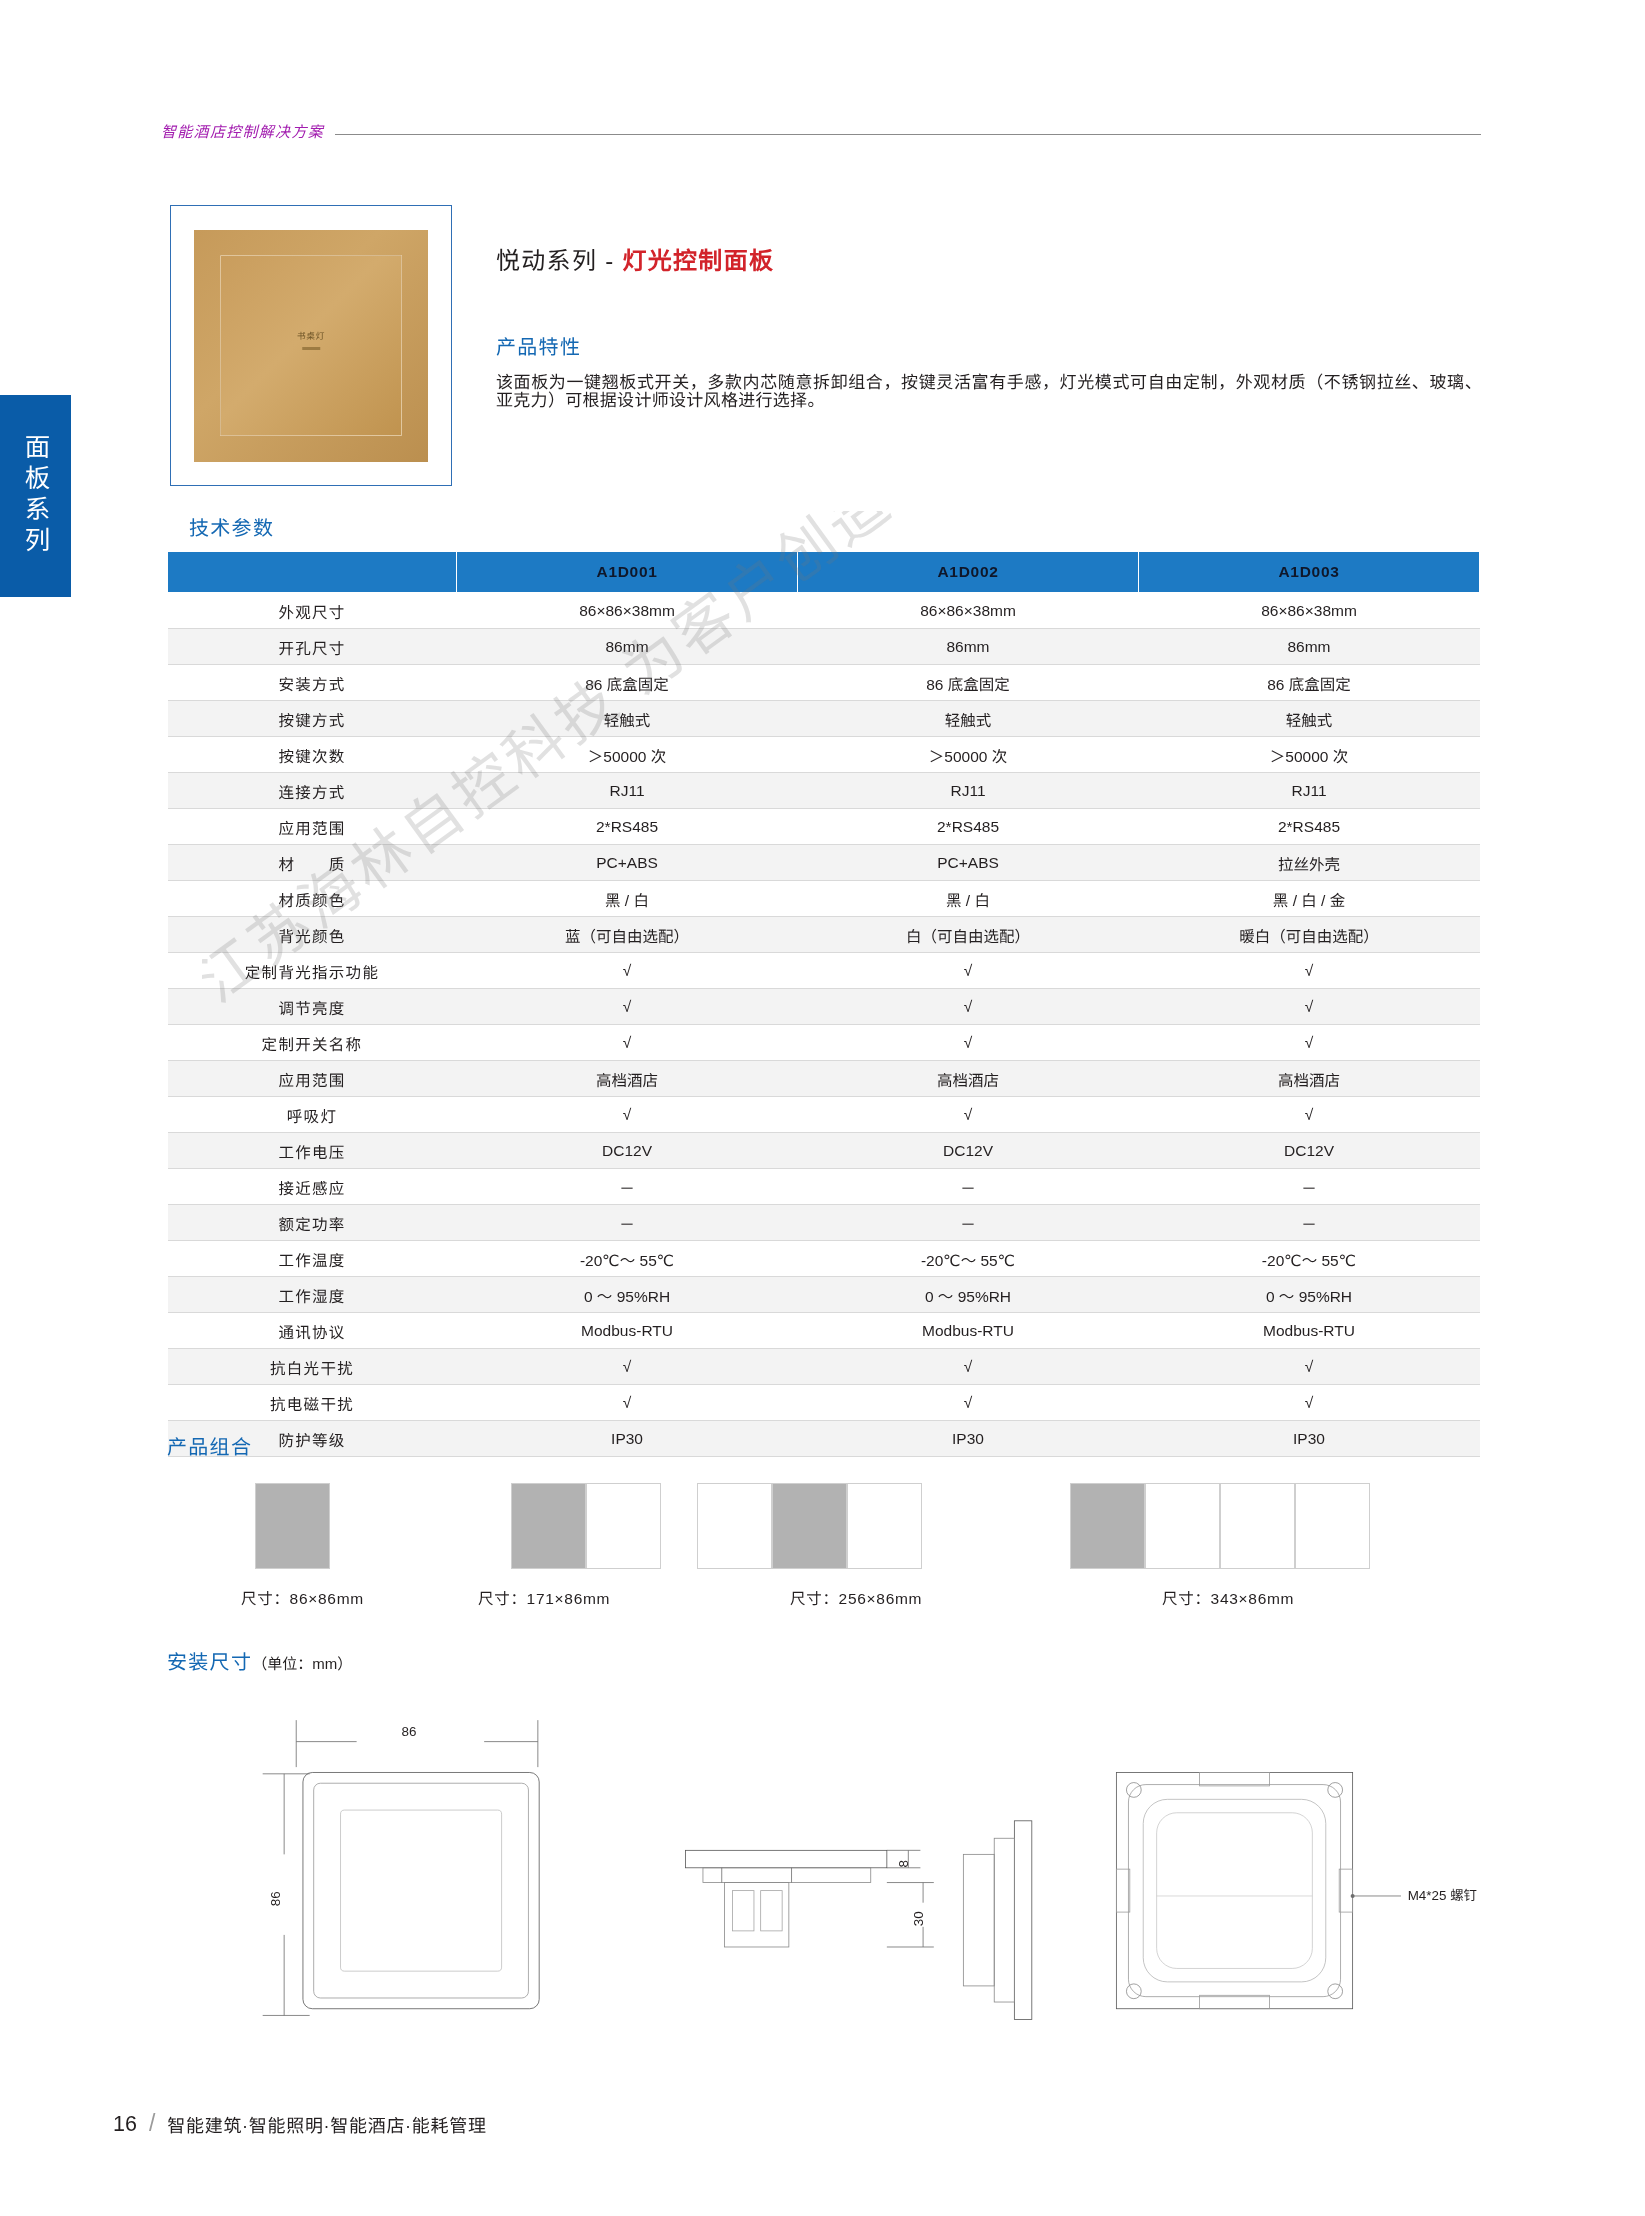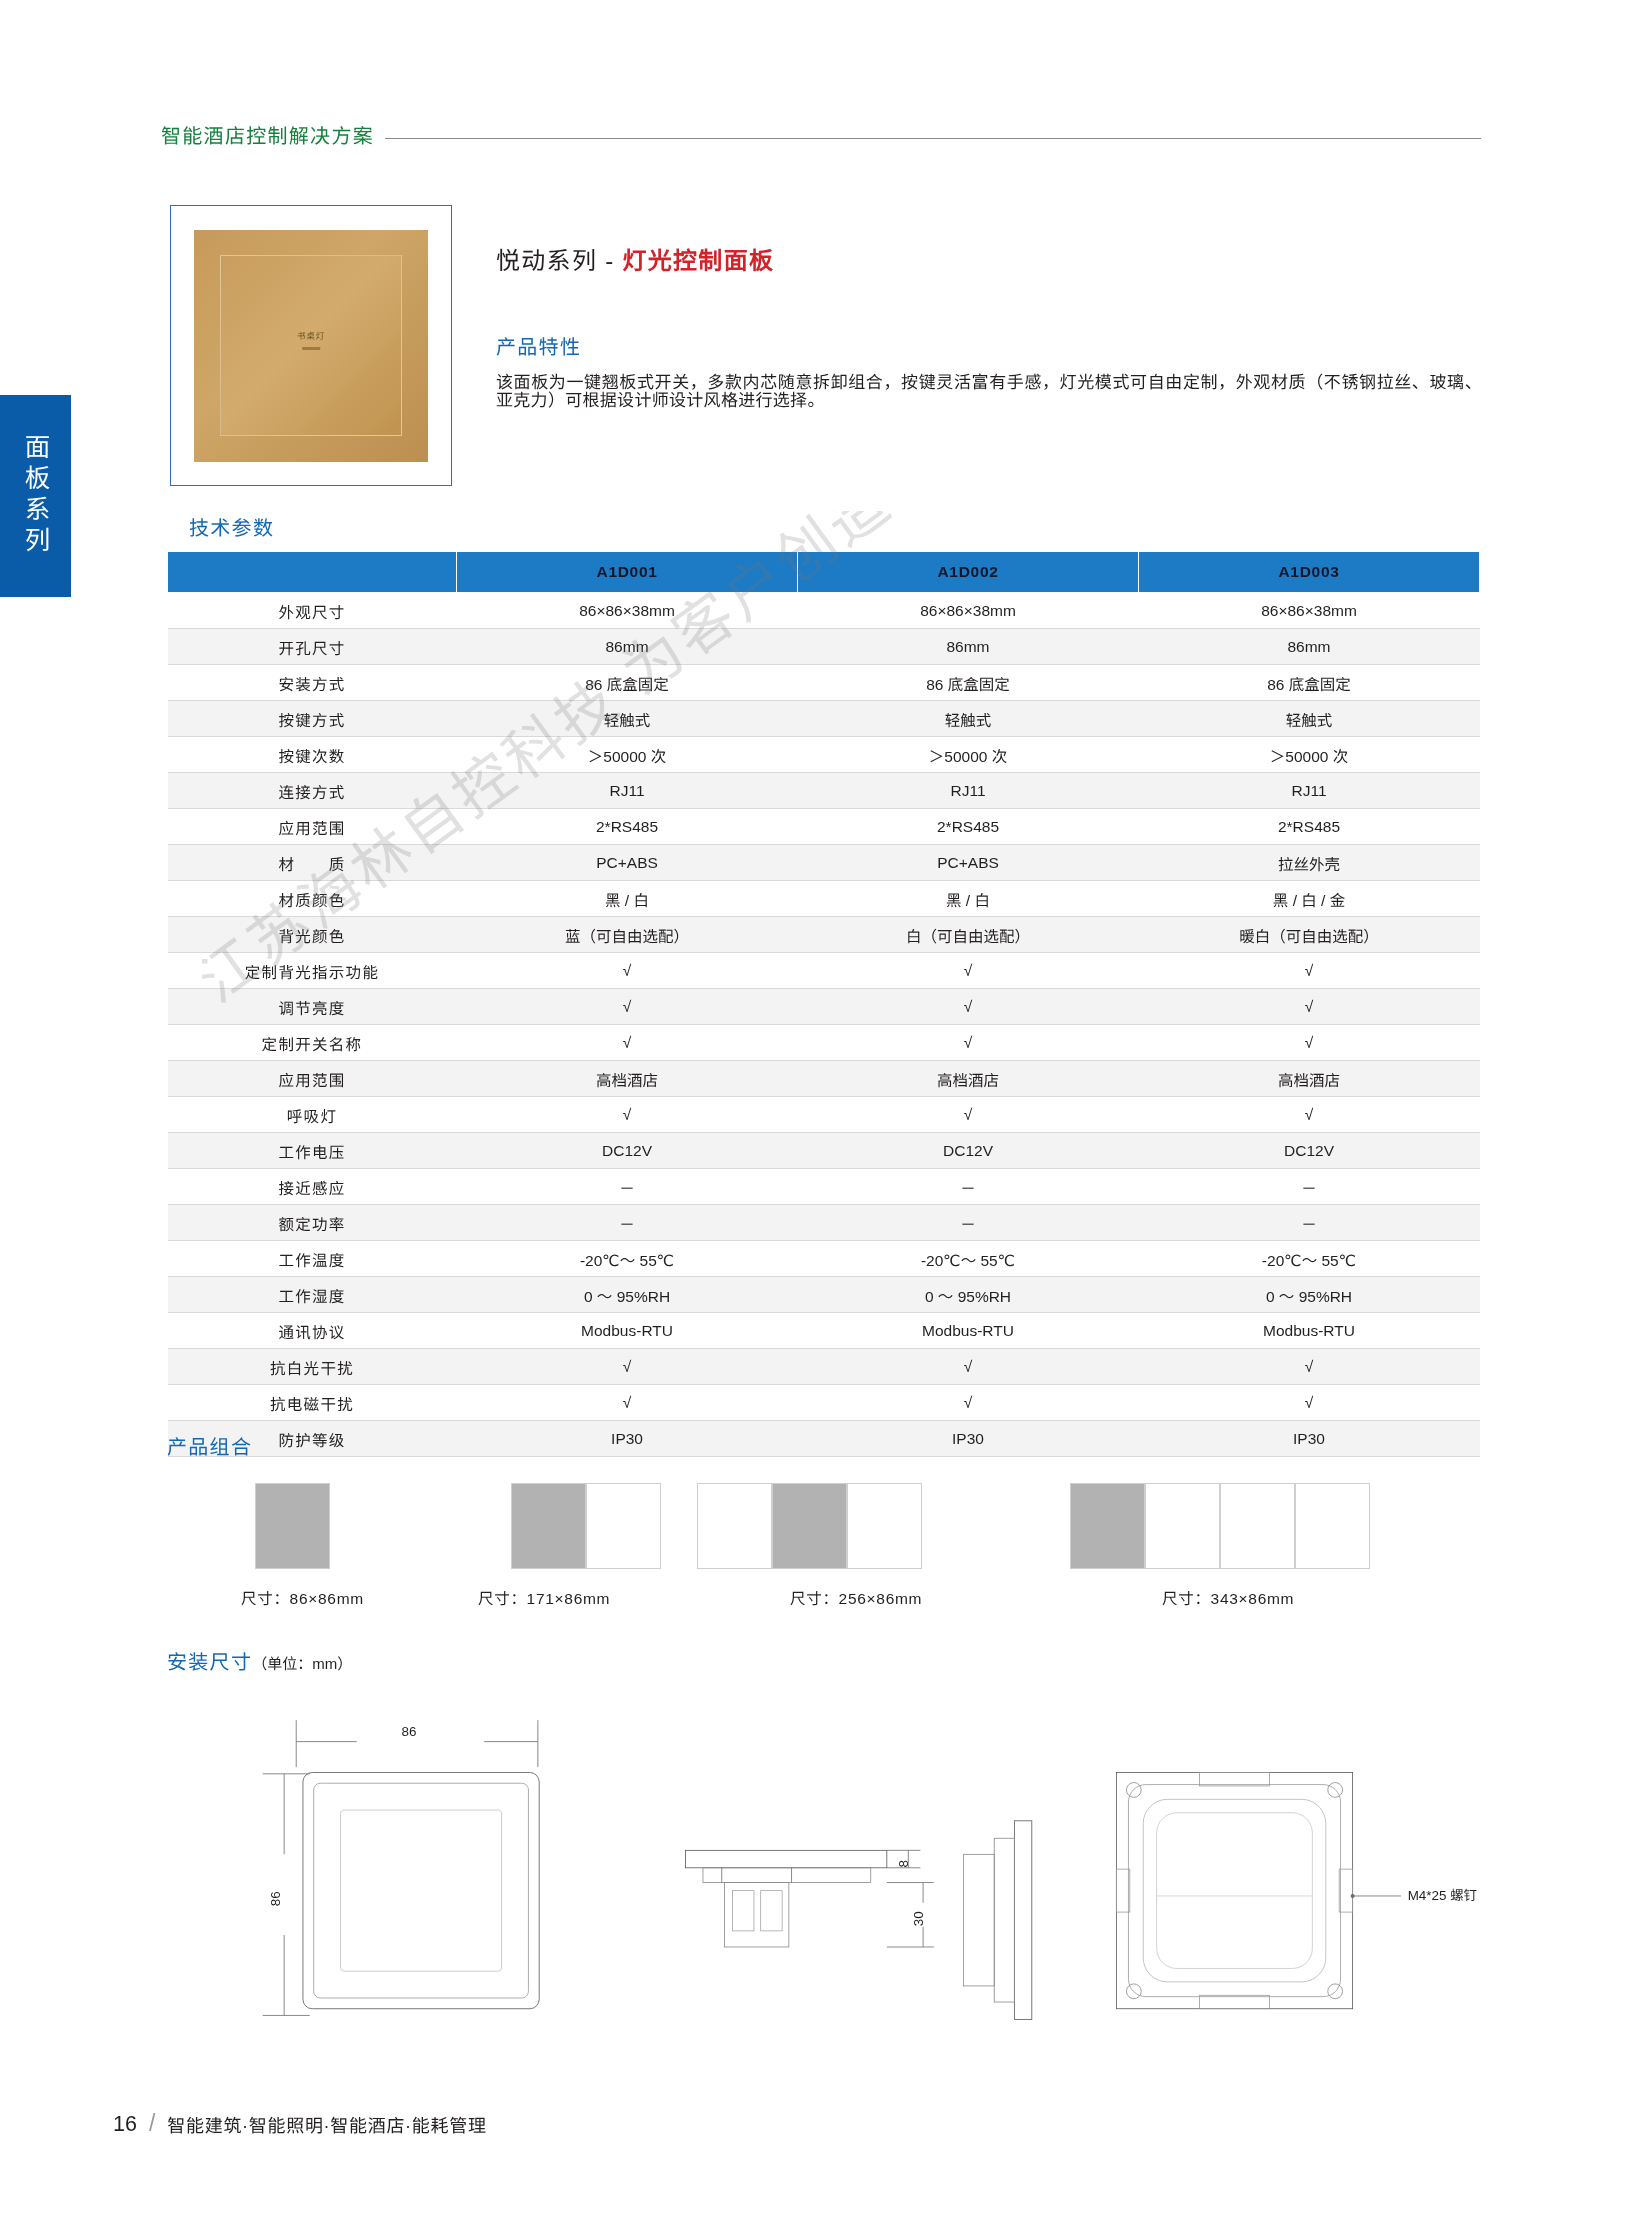--- a/index.html
+++ b/index.html
@@ -12,21 +12,21 @@
     overflow:hidden;
   }
   .page{position:relative;width:1645px;height:2216px;}
 
   
   .header{
     position:absolute;left:161px;top:120px;width:1320px;
     display:flex;align-items:center;
   }
   .header-title{
-    font-size:20px;letter-spacing:1.3px;color:#15803d;white-space:nowrap;
+    font-size:15px;letter-spacing:1.3px;color:#a21caf;white-space:nowrap;font-style:italic;
   }
   .header-rule{
     flex:1;height:0.7px;background:#8b8b8b;margin-left:10.7px;margin-top:6.7px;
   }
 
   
   .side-tab{
     position:absolute;left:0;top:395px;width:71px;height:202px;
     background:#0a5ca8;color:#ffffff;
     display:flex;align-items:center;justify-content:center;

